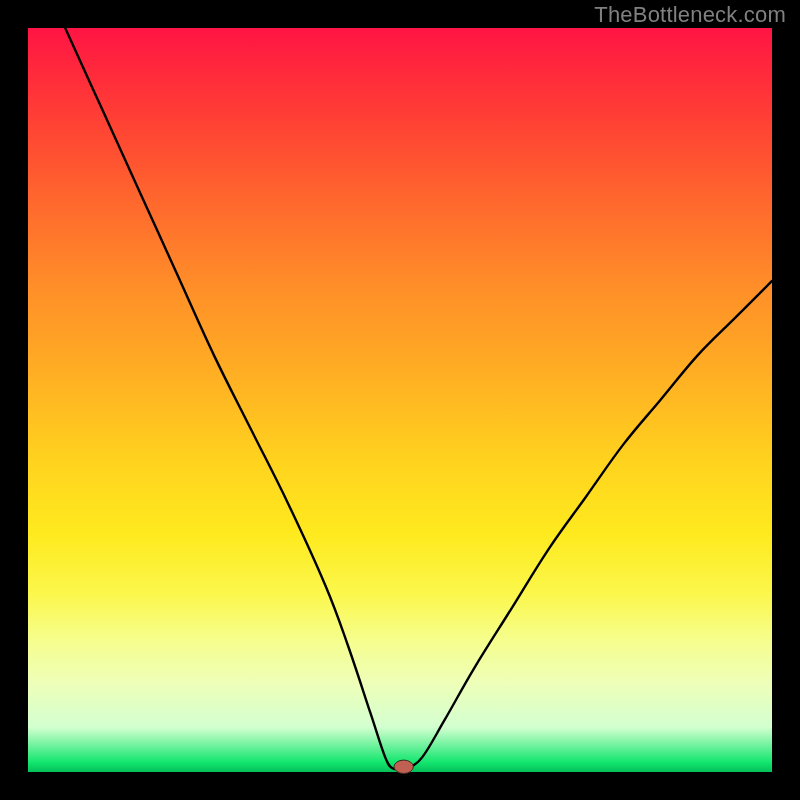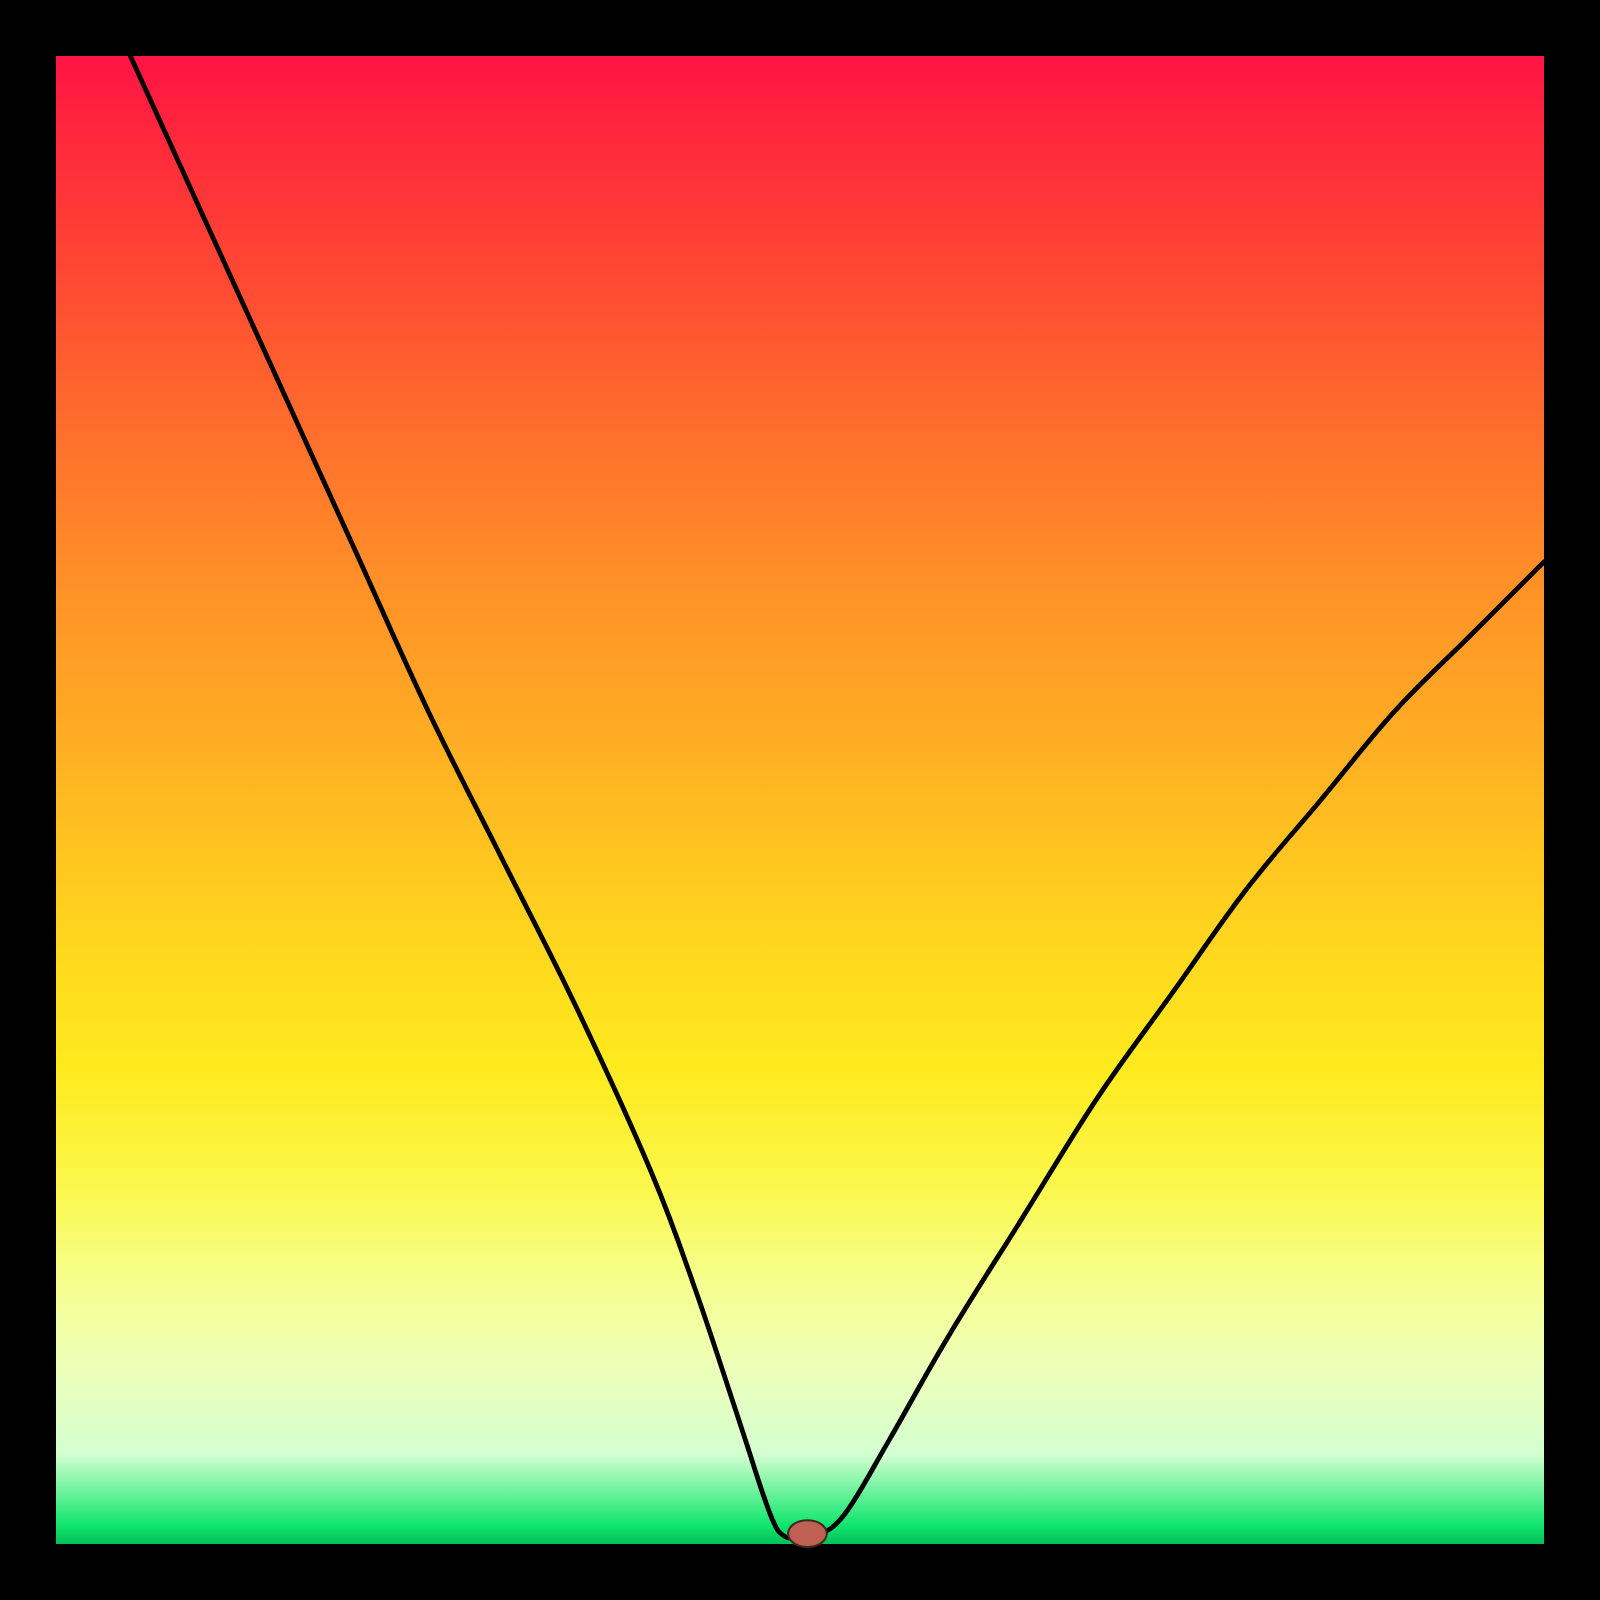--- a/index.html
+++ b/index.html
@@ -56,20 +56,21 @@
     top: 0;
     width: 744px;
     height: 744px;
     overflow: visible;
   }
 </style>
 </head>
 <body>
 
 <div class="outer">
+  <div class="attribution">TheBottleneck.com</div>
 
   <div class="plot-frame">
     <svg class="curve" viewBox="0 0 744 744">
       <g>
         <path id="curve-path" d="M 37.20 0.00 C 44.02 15.00, 60.76 51.83, 74.40 81.84 C 88.04 111.85, 97.96 133.67, 111.60 163.68 C 125.24 193.69, 135.16 215.51, 148.80 245.52 C 162.44 275.53, 172.36 298.72, 186.00 327.36 C 199.64 356.00, 209.56 374.48, 223.20 401.76 C 236.84 429.04, 246.76 447.52, 260.40 476.16 C 274.04 504.80, 286.69 532.08, 297.60 558.00 C 308.51 583.92, 311.74 594.33, 319.92 617.52 C 328.10 640.71, 335.42 664.02, 342.24 684.48 C 349.06 704.94, 353.03 718.89, 357.12 729.12 C 361.21 739.35, 361.83 738.23, 364.56 740.28 C 367.29 742.33, 369.27 740.28, 372.00 740.28 C 374.73 740.28, 375.35 742.33, 379.44 740.28 C 383.53 738.23, 387.50 737.99, 394.32 729.12 C 401.14 720.25, 407.09 708.29, 416.64 691.92 C 426.19 675.55, 434.12 660.30, 446.40 639.84 C 458.68 619.38, 469.96 602.14, 483.60 580.32 C 497.24 558.50, 507.16 541.26, 520.80 520.80 C 534.44 500.34, 544.36 487.82, 558.00 468.72 C 571.64 449.62, 581.56 434.37, 595.20 416.64 C 608.84 398.91, 618.76 388.37, 632.40 372.00 C 646.04 355.63, 655.96 342.36, 669.60 327.36 C 683.24 312.36, 693.16 303.80, 706.80 290.16 C 720.44 276.52, 737.18 259.78, 744.00 252.96" fill="none" stroke="#000000" stroke-width="2.4" stroke-linecap="round" stroke-linejoin="round"></path>
       </g>
       <g>
         <ellipse id="marker-el" cx="375.72" cy="738.79" rx="9.67" ry="6.70" fill="#c06052" stroke="#402a20" stroke-width="1"></ellipse>
       </g>
     </svg>

